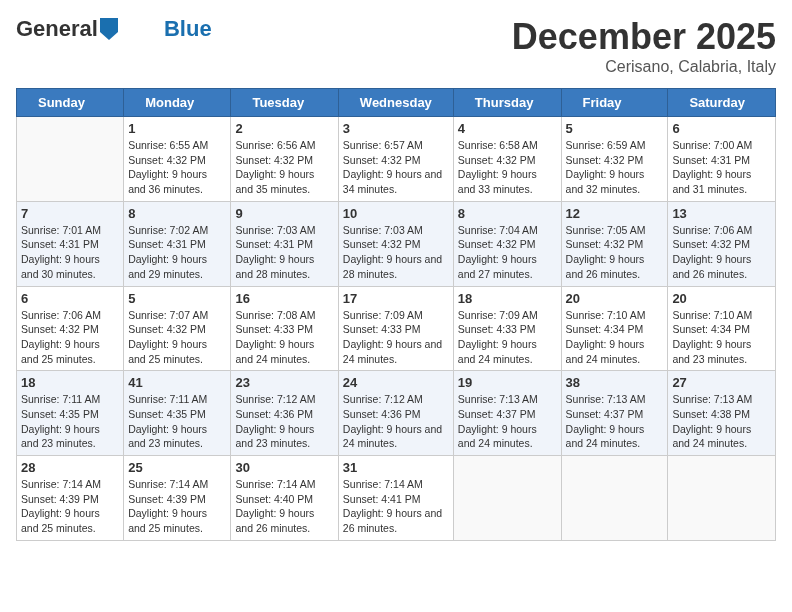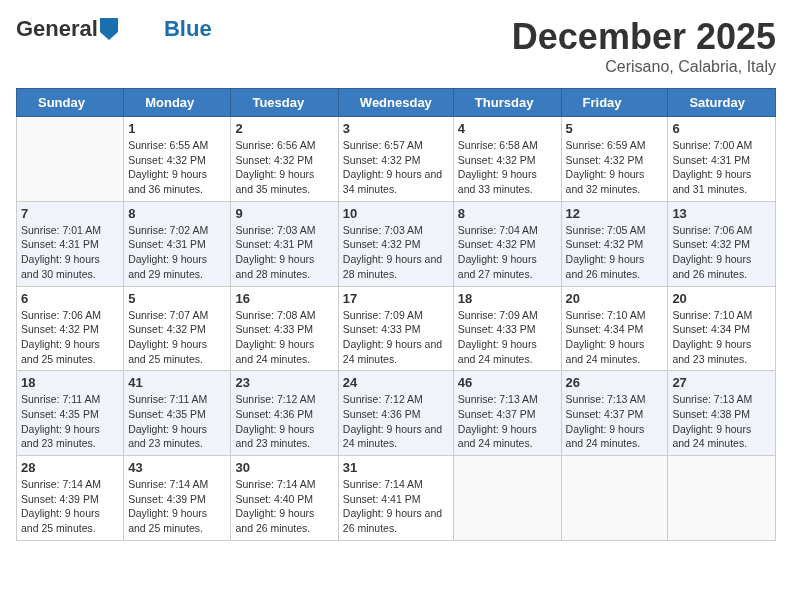--- a/index.html
+++ b/index.html
@@ -215,39 +215,39 @@
         </td>
         <td>
           <div class="day-number">23</div>
           <div class="day-info">Sunrise: 7:12 AM<br>Sunset: 4:36 PM<br>Daylight: 9 hours and 23 minutes.</div>
         </td>
         <td>
           <div class="day-number">24</div>
           <div class="day-info">Sunrise: 7:12 AM<br>Sunset: 4:36 PM<br>Daylight: 9 hours and 24 minutes.</div>
         </td>
         <td>
-          <div class="day-number">46</div>
+          <div class="day-number">19</div>
           <div class="day-info">Sunrise: 7:13 AM<br>Sunset: 4:37 PM<br>Daylight: 9 hours and 24 minutes.</div>
         </td>
         <td>
-          <div class="day-number">26</div>
+          <div class="day-number">38</div>
           <div class="day-info">Sunrise: 7:13 AM<br>Sunset: 4:37 PM<br>Daylight: 9 hours and 24 minutes.</div>
         </td>
         <td>
           <div class="day-number">27</div>
           <div class="day-info">Sunrise: 7:13 AM<br>Sunset: 4:38 PM<br>Daylight: 9 hours and 24 minutes.</div>
         </td>
       </tr>
       <tr>
         <td>
           <div class="day-number">28</div>
           <div class="day-info">Sunrise: 7:14 AM<br>Sunset: 4:39 PM<br>Daylight: 9 hours and 25 minutes.</div>
         </td>
         <td>
-          <div class="day-number">43</div>
+          <div class="day-number">25</div>
           <div class="day-info">Sunrise: 7:14 AM<br>Sunset: 4:39 PM<br>Daylight: 9 hours and 25 minutes.</div>
         </td>
         <td>
           <div class="day-number">30</div>
           <div class="day-info">Sunrise: 7:14 AM<br>Sunset: 4:40 PM<br>Daylight: 9 hours and 26 minutes.</div>
         </td>
         <td>
           <div class="day-number">31</div>
           <div class="day-info">Sunrise: 7:14 AM<br>Sunset: 4:41 PM<br>Daylight: 9 hours and 26 minutes.</div>
         </td>

